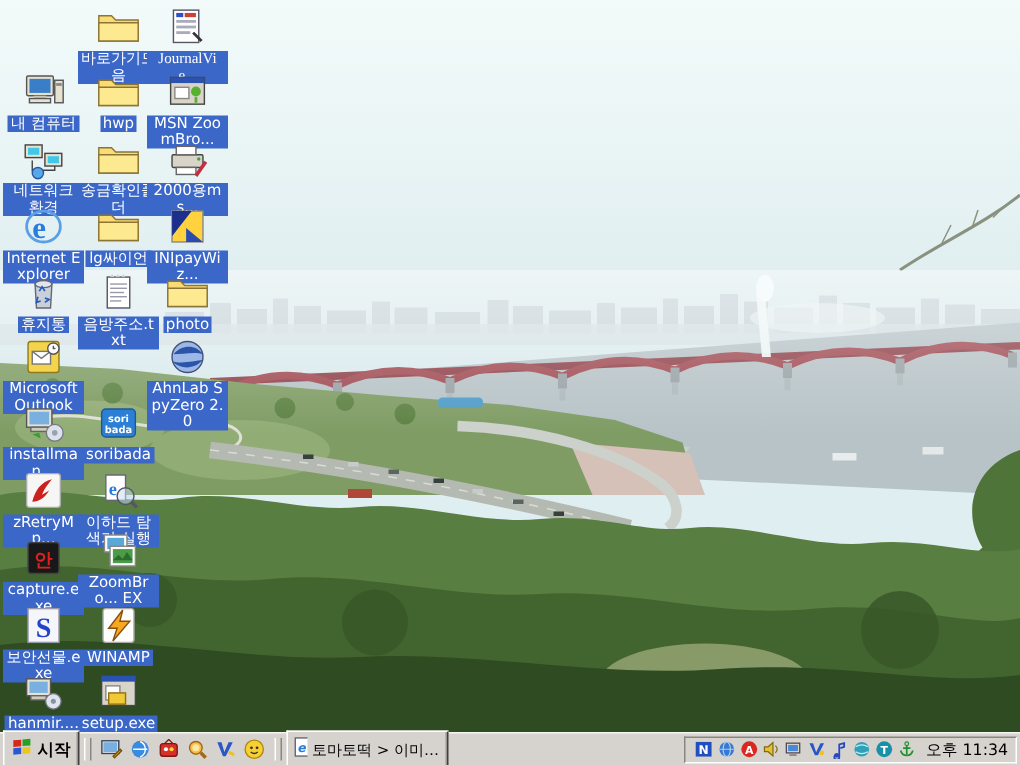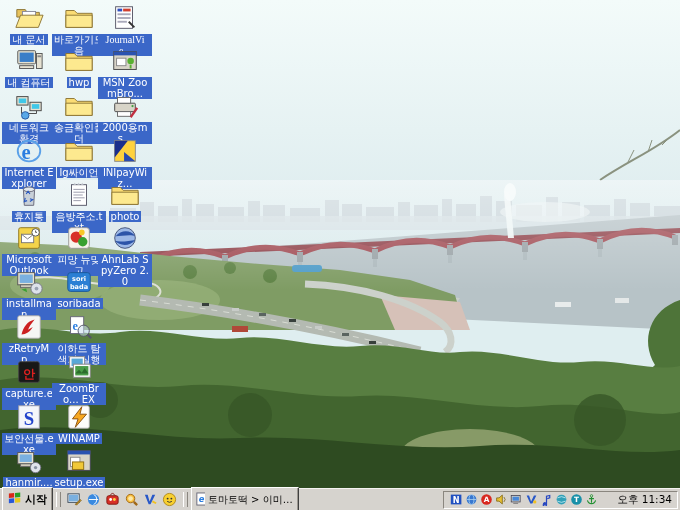--- a/index.html
+++ b/index.html
@@ -22,21 +22,21 @@
   .start{padding:0 5px;gap:3px;font-weight:bold;}
   .grip{width:3px;height:15px;border-left:1px solid #fff;border-right:1px solid #8a867f;margin:0 3px;}
   #quicklaunch{display:flex;align-items:center;gap:2px;padding:0 2px;}
   .ql{width:17px;height:17px;display:flex;align-items:center;justify-content:center;cursor:pointer;}
   .task{width:108px;padding:0 3px;gap:3px;font-size:10px;overflow:hidden;white-space:nowrap;}
   .task span{overflow:hidden;text-overflow:ellipsis;}
   .spacer{flex:1;}
   #tray{height:18px;box-sizing:border-box;border:1px solid;border-color:#8a867f #ffffff #ffffff #8a867f;
     display:flex;align-items:center;gap:1px;padding:0 5px;}
   .tico{width:14px;height:14px;display:flex;align-items:center;justify-content:center;cursor:pointer;}
-  .clock{margin-left:18px;font-size:10.5px;white-space:nowrap;}
+  .clock{margin-left:5px;font-size:10.5px;white-space:nowrap;}
 </style>
 </head>
 <body>
 
 <div id="screen">
 
   <svg id="wallpaper" viewBox="0 0 680 488" preserveAspectRatio="none">
     <defs>
       <linearGradient id="sky" x1="0" y1="0" x2="0" y2="1">
         <stop offset="0" stop-color="#f3fbfa"></stop>
@@ -173,28 +173,20 @@
       <ellipse cx="530" cy="472" rx="40" ry="16" fill="#b7bd8d" opacity="0.6"></ellipse>
       <path d="M0,430 C80,420 160,442 240,438 C320,434 400,452 480,446 C560,440 620,458 680,450 L680,488 L0,488 Z" fill="#2e4b21"></path>
       <circle cx="100" cy="400" r="18" fill="#375627" opacity="0.8"></circle>
       <circle cx="250" cy="415" r="22" fill="#375627" opacity="0.8"></circle>
       <circle cx="600" cy="420" r="26" fill="#375627" opacity="0.8"></circle>
     </g>
     <rect x="0" y="180" width="680" height="110" fill="url(#mist)"></rect>
   </svg>
 
   <div id="icon-layer">
-      <div class="dicon" style="left: 0px; top: 3px;">
-        <span class="glyph"><svg viewBox="0 0 32 32" width="30" height="30">
-            <path d="M3 7 L12 7 L14 10 L27 10 L27 15 L3 15 Z" fill="#e8c35c" stroke="#8c7434"></path>
-            <rect x="9" y="9" width="14" height="10" fill="#fff" stroke="#889"></rect>
-            <path d="M2 26 L7 13 L31 13 L26 26 Z" fill="#fde98f" stroke="#8c7434"></path>
-          </svg></span>
-        <span class="label">내 문서</span>
-      </div>
       <div class="dicon" style="left: 50px; top: 3px;">
         <span class="glyph"><svg viewBox="0 0 32 32" width="30" height="30">
             <path d="M2 8 L11 8 L14 11 L30 11 L30 26 L2 26 Z" fill="#fbdc74" stroke="#8c7434"></path>
             <path d="M2 13 L30 13 L30 26 L2 26 Z" fill="#fde98f" stroke="#8c7434"></path>
           </svg></span>
         <span class="label">바로가기모음</span>
       </div>
       <div class="dicon" style="left: 96px; top: 3px; font-family: Liberation Serif, serif;">
         <span class="glyph"><svg viewBox="0 0 32 32" width="30" height="30">
             <rect x="6" y="4" width="18" height="23" fill="#fff" stroke="#556"></rect>
@@ -316,29 +308,20 @@
       </div>
       <div class="dicon" style="left: 0px; top: 223px;">
         <span class="glyph"><svg viewBox="0 0 32 32" width="30" height="30">
             <rect x="5" y="5" width="22" height="22" rx="2" fill="#f4d44a" stroke="#907820"></rect>
             <rect x="8" y="12" width="13" height="9" fill="#fff" stroke="#777"></rect>
             <path d="M8 12 l6.5 5 l6.5 -5" stroke="#777" fill="none"></path>
             <circle cx="23" cy="10" r="4" fill="#fff" stroke="#555"></circle>
             <path d="M23 8 v2 h1.5" stroke="#555" fill="none"></path>
           </svg></span>
         <span class="label">Microsoft Outlook</span>
-      </div>
-      <div class="dicon" style="left: 50px; top: 223px;">
-        <span class="glyph"><svg viewBox="0 0 32 32" width="30" height="30">
-            <rect x="5" y="5" width="22" height="22" rx="3" fill="#f8f4ec" stroke="#999"></rect>
-            <circle cx="13" cy="15" r="6" fill="#d83028"></circle>
-            <circle cx="20" cy="20" r="5" fill="#38a030"></circle>
-            <circle cx="19" cy="10" r="3" fill="#f8c828"></circle>
-          </svg></span>
-        <span class="label">피망 뉴맞고</span>
       </div>
       <div class="dicon" style="left: 96px; top: 223px;">
         <span class="glyph"><svg viewBox="0 0 32 32" width="30" height="30">
             <circle cx="16" cy="16" r="11" fill="#9cb8e6"></circle>
             <path d="M6 14 C12 7 22 7 27 14 C22 12 12 14 6 14 Z" fill="#2c54a8"></path>
             <path d="M27 18 C21 25 11 25 5 19 C11 21 21 19 27 18 Z" fill="#2c54a8"></path>
             <circle cx="16" cy="16" r="11" fill="none" stroke="#44537a"></circle>
           </svg></span>
         <span class="label">AhnLab SpyZero 2.0</span>
       </div>

